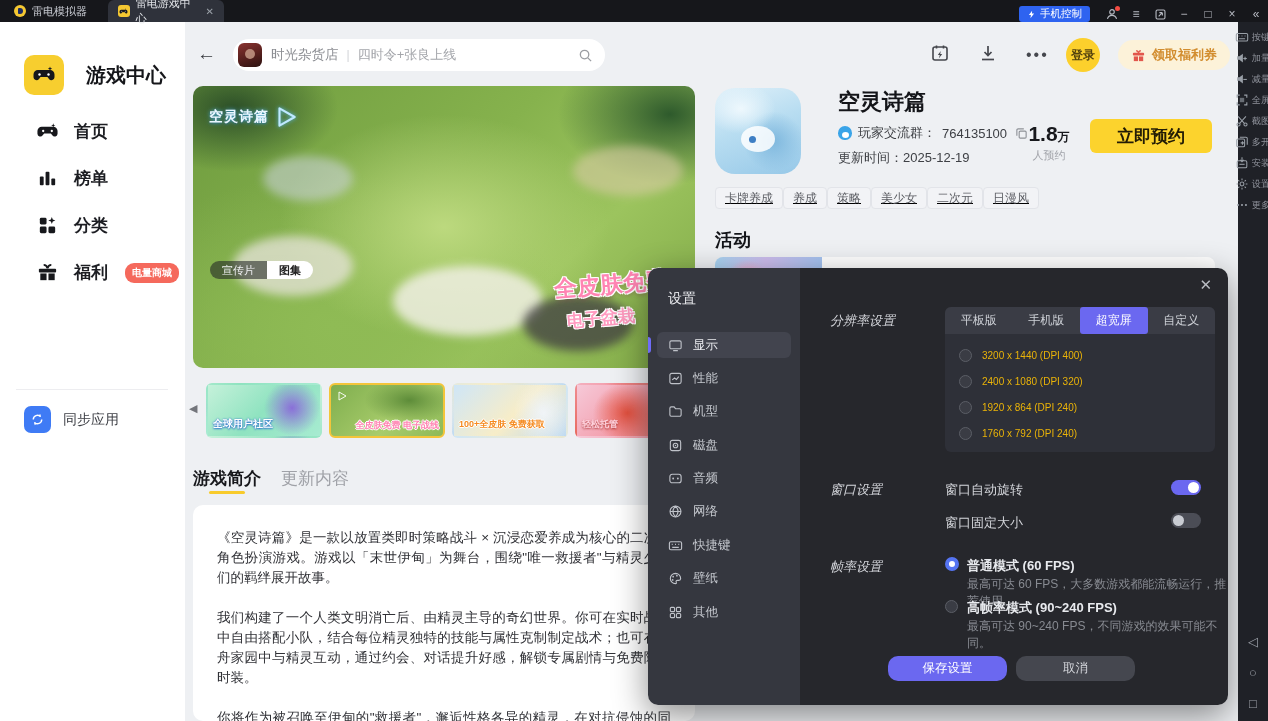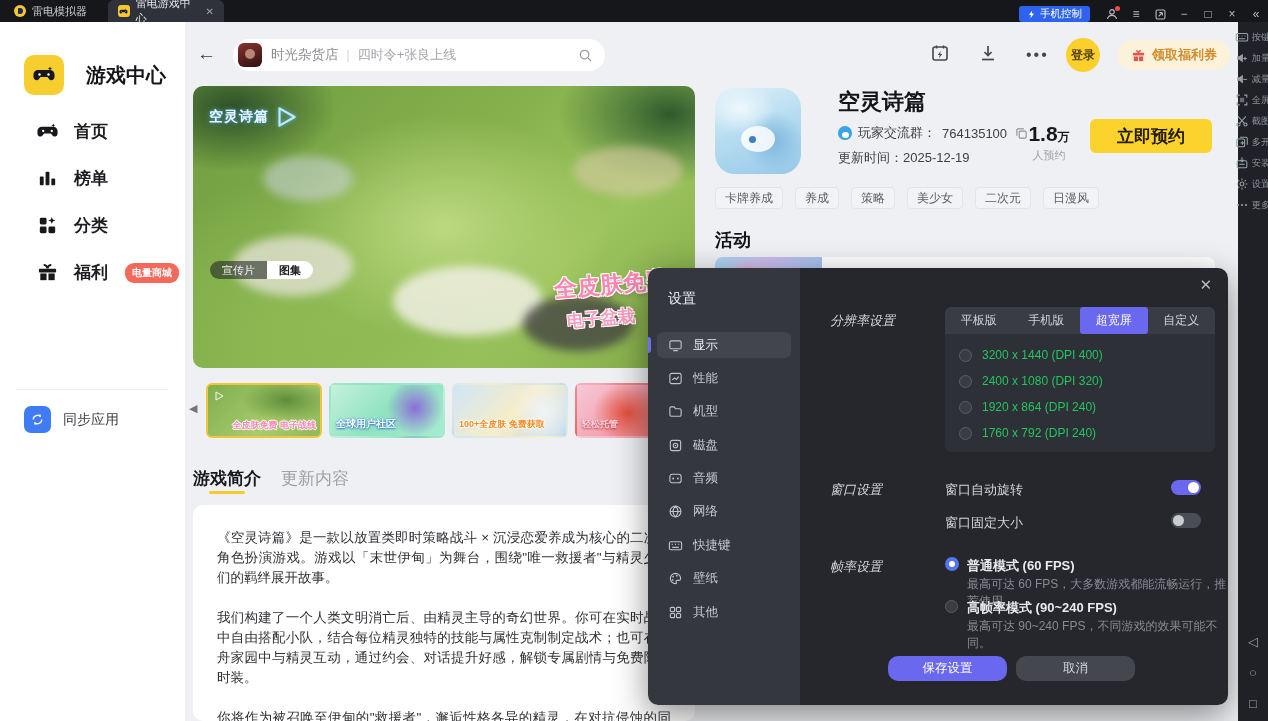--- a/index.html
+++ b/index.html
@@ -109,21 +109,21 @@
   .grow1{position:absolute;left:838px;top:124px;display:flex;align-items:center;gap:6px;font-size:13px;color:#3e4045;}
   .grow2{position:absolute;left:838px;top:149px;font-size:13px;color:#3e4045;}
   .qq-ico{width:14px;height:14px;border-radius:50% 50% 46% 46%;background:#3aa4e8;position:relative;}
   .qq-ico::after{content:"";position:absolute;left:3.5px;top:6px;width:7px;height:6px;border-radius:50%;background:#fff;}
   .copy-ic{color:#8e9197;margin-left:2px;}
   .gcount{position:absolute;left:1018px;top:122px;width:62px;text-align:center;}
   .gcount .num{font-size:21px;font-weight:700;color:#17181c;}
   .gcount .unit{font-size:12px;font-weight:700;color:#17181c;}
   .gcount .sub{font-size:11px;color:#a2a4aa;margin-top:2px;}
   .reserve-btn{position:absolute;left:1090px;top:119px;width:122px;height:34px;border-radius:6px;background:#fcd32d;display:flex;align-items:center;justify-content:center;font-size:17px;font-weight:700;color:#231c05;}
-  .tags{position:absolute;left:715px;top:187px;display:flex;gap:12px;}
+  .tags{position:absolute;left:715px;top:187px;display:flex;gap:0;text-decoration:underline;}
   .tag{height:22px;display:flex;align-items:center;padding:0 9px;border-radius:4px;background:#f2f3f6;border:1px solid #e2e4e9;font-size:12px;color:#5c5e64;}
   .act-title{position:absolute;left:715px;top:228px;font-size:18px;font-weight:700;color:#141519;}
   .act-img{position:absolute;left:715px;top:257px;width:107px;height:40px;border-radius:8px 0 0 0;
     background:radial-gradient(26px 20px at 30% 45%,#f2a7c6,rgba(242,167,198,0) 75%),linear-gradient(100deg,#a8d4f2,#cdbcec 45%,#9fc3f0);}
   .act-body{position:absolute;left:822px;top:257px;width:393px;height:40px;background:#fff;border-radius:0 8px 0 0;}
 
   
   .dialog{position:absolute;left:648px;top:268px;width:580px;height:437px;border-radius:10px;z-index:50;display:flex;box-shadow:0 10px 34px rgba(0,0,0,.45);overflow:hidden;}
   .dmenu{width:152px;background:#35373f;position:relative;flex:0 0 auto;}
   .dmenu-title{position:absolute;left:20px;top:22px;font-size:14px;color:#e9eaee;}
@@ -134,21 +134,21 @@
   .dmenu-ind{position:absolute;left:0;top:69px;width:3px;height:16px;border-radius:0 3px 3px 0;background:#6f6cf7;}
   .dcontent{flex:1;background:#26272c;position:relative;}
   .dclose{position:absolute;right:16px;top:8px;font-size:15px;color:#b9bcc3;}
   .dlabel{font-size:13px;color:#d3d5da;font-style:italic;}
   .res-label{position:absolute;left:30px;top:44px;}
   .res-panel{position:absolute;left:145px;top:39px;width:270px;height:145px;background:#2e3038;border-radius:6px;overflow:hidden;}
   .res-tabs{height:27px;background:#3a3c45;display:flex;}
   .res-tab{flex:1;display:flex;align-items:center;justify-content:center;font-size:12px;color:#ced1d7;}
   .res-tab.active{background:#6b68f0;color:#fff;border-radius:3px;}
   .res-opts{padding:8px 0 0 14px;}
-  .res-opt{height:26px;display:flex;align-items:center;gap:10px;font-size:12px;color:#22c55e;}
+  .res-opt{height:26px;display:flex;align-items:center;gap:10px;font-size:10px;color:#eab308;}
   .radio{width:13px;height:13px;border-radius:50%;border:1.5px solid #5b5e66;background:#3a3c44;flex:0 0 auto;}
   .radio.sel{width:14px;height:14px;border:4px solid #5574f2;background:#fff;}
   .win-label{position:absolute;left:30px;top:213px;}
   .row-lbl{position:absolute;font-size:13px;color:#d3d5da;}
   .toggle{position:absolute;width:30px;height:15px;border-radius:8px;}
   .toggle .knob{position:absolute;top:2px;width:11px;height:11px;border-radius:50%;}
   .toggle.on{background:#6b68f0;}
   .toggle.on .knob{right:2px;background:#fff;}
   .toggle.off{background:#4b4d56;}
   .toggle.off .knob{left:2px;background:#c9ccd3;}
@@ -503,29 +503,29 @@
     <div class="deco1">全皮肤免费</div>
     <div class="deco2">电子盆栽</div>
   </div>
   <div class="media-btns">
     <span class="mb-trailer">宣传片</span>
     <span class="mb-gallery">图集</span>
   </div>
 
   <div class="thumb-arrow">◀</div>
   <div class="thumbs">
+    <div class="thumb t2">
+        <span class="cap">全球用户社区</span>
+      </div>
     <div class="thumb t1 sel">
       <svg class="play-tri" width="12" height="12" viewBox="0 0 24 24">
           <use href="#i-play"></use>
         </svg>
       <span class="cap">全皮肤免费 电子战线</span>
     </div>
-    <div class="thumb t2">
-        <span class="cap">全球用户社区</span>
-      </div>
     <div class="thumb t3">
         <span class="cap">100+全皮肤 免费获取</span>
       </div>
     <div class="thumb t4">
         <span class="cap">轻松托管</span>
       </div>
   </div>
 
   <div class="about-tab1">游戏简介</div>
   <div class="about-tab2">更新内容</div>

